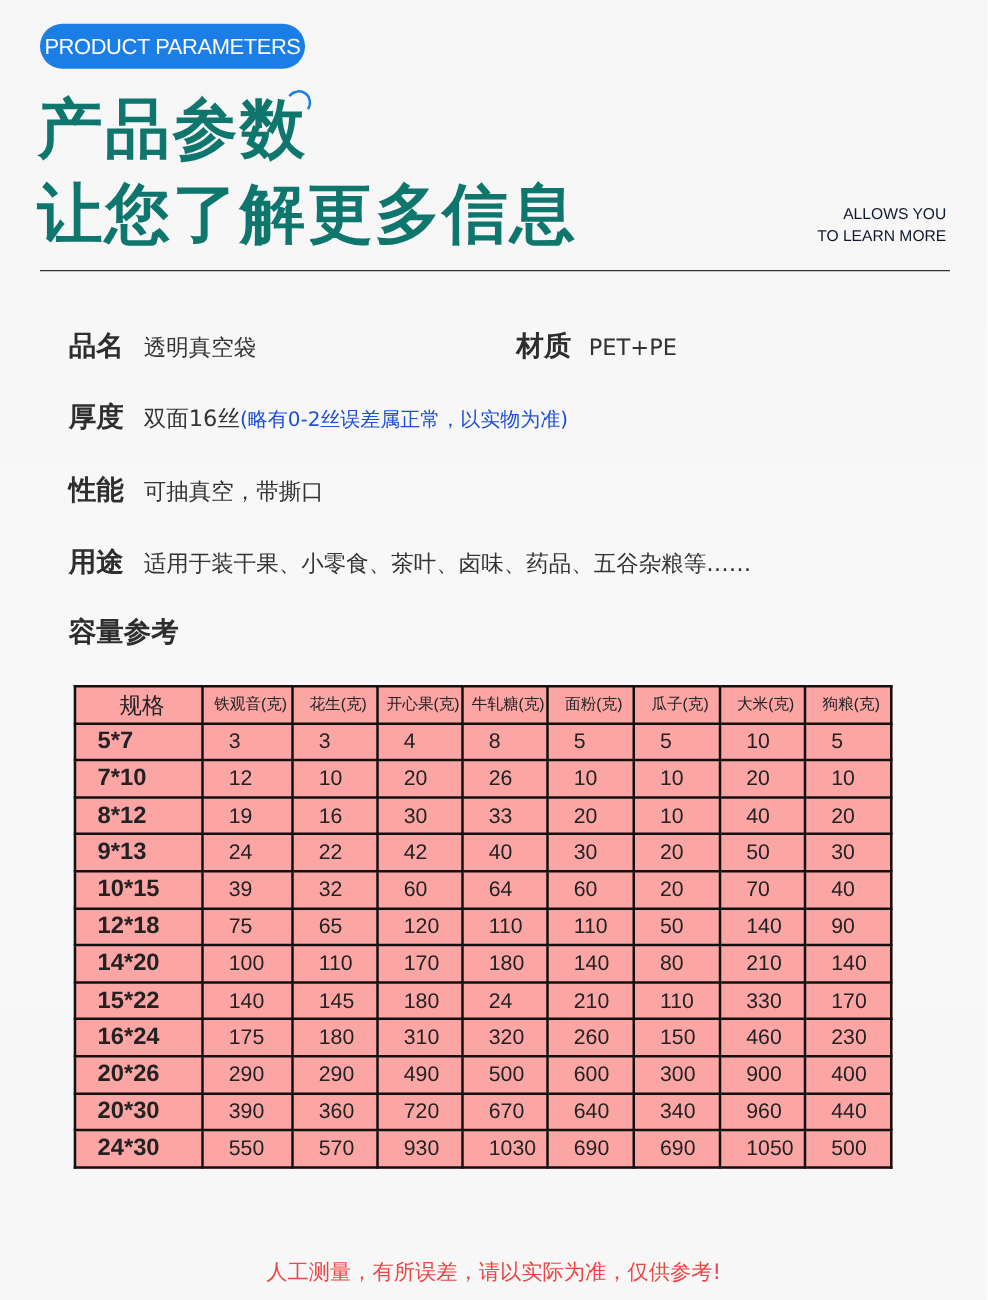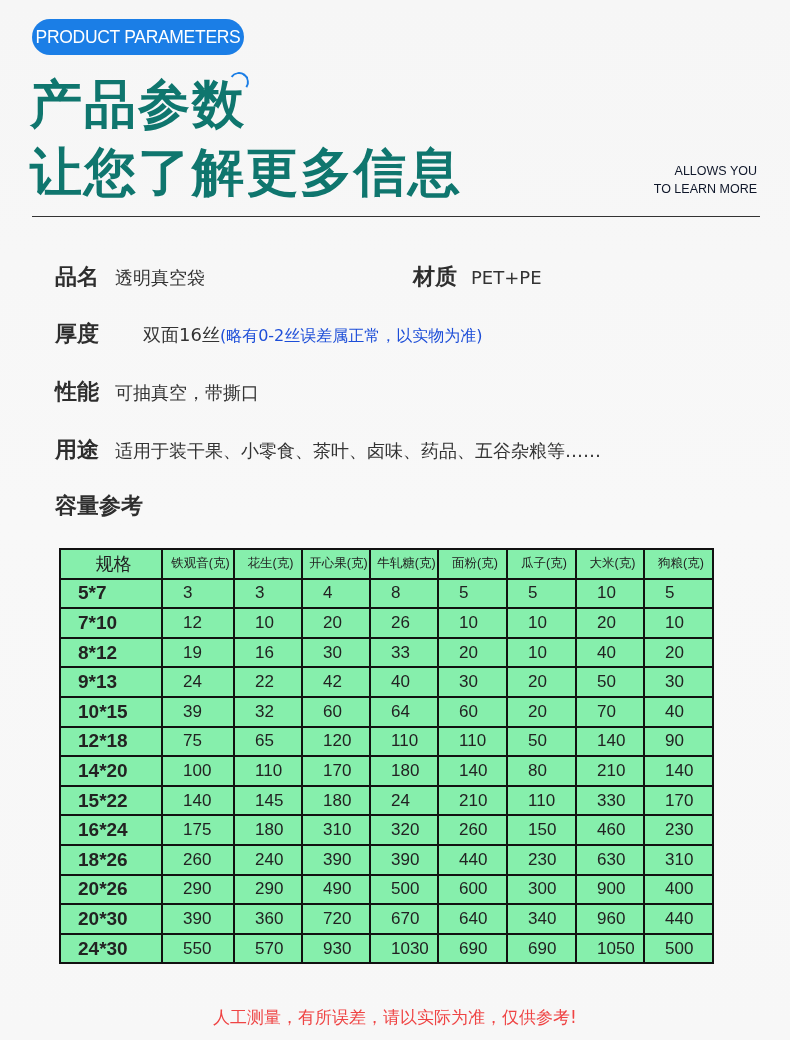--- a/index.html
+++ b/index.html
@@ -32,21 +32,21 @@
     font-family: "Liberation Sans", sans-serif; font-size: 12.5px; line-height: 18px; color: #0f172a;
   }
   .rule { position: absolute; left: 32px; top: 216px; width: 728px; height: 1px; background: #333; }
   .param { position: absolute; white-space: nowrap; display: flex; align-items: baseline; }
   .param .k { font-weight: bold; font-size: 22px; color: #2e2e2e; margin-right: 16px; }
   .param .v { font-size: 18px; color: #333; }
   .param .v small { font-size: 16px; color: #1d4ed8; }
   .cap-title { position: absolute; left: 55px; top: 491px; font-weight: bold; font-size: 22px; color: #2e2e2e; }
   table.cap {
     position: absolute; left: 59px; top: 548px; border-collapse: collapse;
-    background: #86efac; table-layout: fixed;
+    background: #fca5a5; table-layout: fixed;
   }
   table.cap td, table.cap th {
     border: 2px solid #111; padding: 0; height: 29.6px; font-weight: normal;
     font-family: "Liberation Sans", sans-serif; font-size: 17px; color: #222;
     text-align: left; padding-left: 20px; box-sizing: border-box;
   }
   table.cap th { font-size: 12.5px; padding-left: 5px; text-align: center; }
   table.cap th.first { font-size: 18px; font-weight: normal; }
   table.cap td.spec { font-weight: bold; font-size: 19px; padding-left: 17px; margin-left: 44px; }
   .note {
@@ -68,21 +68,21 @@
 <div class="rule"></div>
 
 <div class="param" style="left:55px; top:262px;">
   <span class="k">品名</span>
   <span class="v">透明真空袋</span>
 </div>
 <div class="param" style="left:413px; top:262px;">
   <span class="k" style="margin-right:14px">材质</span>
   <span class="v">PET+PE</span>
 </div>
-<div class="param" style="left:55px; top:319px;gap:28px;">
+<div class="param" style="left:55px; top:319px;">
   <span class="k">厚度</span>
   <span class="v"><span>双面16丝</span><small>(略有0-2丝误差属正常，以实物为准)</small></span>
 </div>
 <div class="param" style="left:55px; top:377px;">
   <span class="k">性能</span>
   <span class="v">可抽真空，带撕口</span>
 </div>
 <div class="param" style="left:55px; top:435px;">
   <span class="k">用途</span>
   <span class="v">适用于装干果、小零食、茶叶、卤味、药品、五谷杂粮等……</span>
@@ -209,31 +209,20 @@
         <td>175</td>
         <td>180</td>
         <td>310</td>
         <td>320</td>
         <td>260</td>
         <td>150</td>
         <td>460</td>
         <td>230</td>
       </tr>
       <tr>
-        <td class="spec">18*26</td>
-        <td>260</td>
-        <td>240</td>
-        <td>390</td>
-        <td>390</td>
-        <td>440</td>
-        <td>230</td>
-        <td>630</td>
-        <td>310</td>
-      </tr>
-      <tr>
         <td class="spec">20*26</td>
         <td>290</td>
         <td>290</td>
         <td>490</td>
         <td>500</td>
         <td>600</td>
         <td>300</td>
         <td>900</td>
         <td>400</td>
       </tr>

